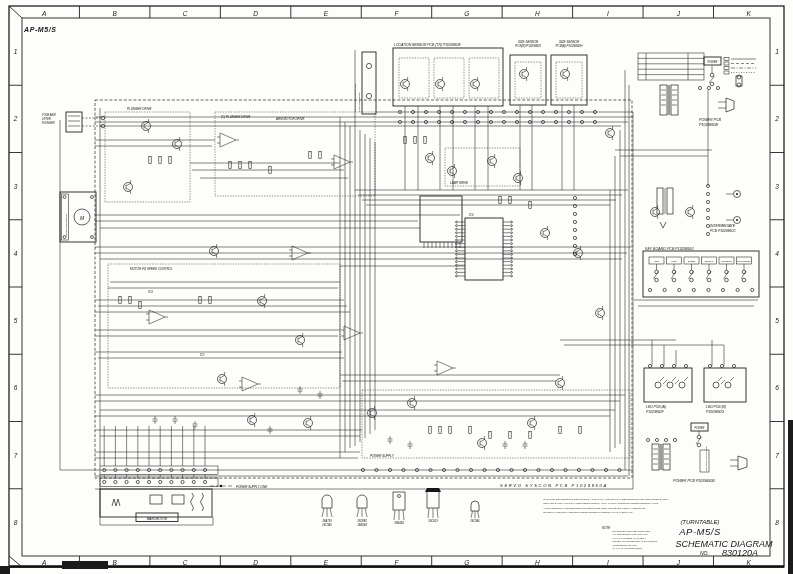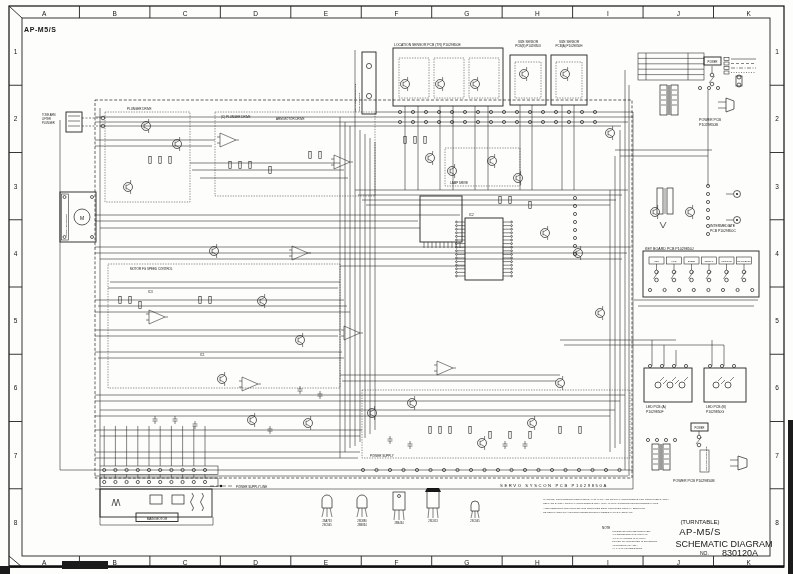--- a/index.html
+++ b/index.html
@@ -1,16 +1,16 @@
 <!DOCTYPE html>
 <html><head>
 <meta charset="utf-8">
 <style>
   html,body{margin:0;padding:0;background:#ffffff;}
-  #stage{width:793px;height:574px;position:relative;background:#fff;}
+  #stage{width:793px;height:574px;position:relative;background:#fff;font-style:italic;}
   svg{display:block;}
   svg text{font-family:"Liberation Sans",sans-serif;fill:#161616;}
   .t22{font-size:2.2px}.t24{font-size:2.4px}.t26{font-size:2.6px}.t3{font-size:3px}
   .t32{font-size:3.2px}.t34{font-size:3.4px}.t36{font-size:3.6px}.t42{font-size:4.2px}
   .t5{font-size:5px}.t6{font-size:6px}.t65{font-size:6.5px}
   .t7{font-size:7px;font-weight:bold;letter-spacing:.6px}
   .t9{font-size:9px}.t95{font-size:9.5px;letter-spacing:.5px}
   .mid{text-anchor:middle}
   .ls{letter-spacing:1.6px}
   .faint{fill:#3d3d3d}

